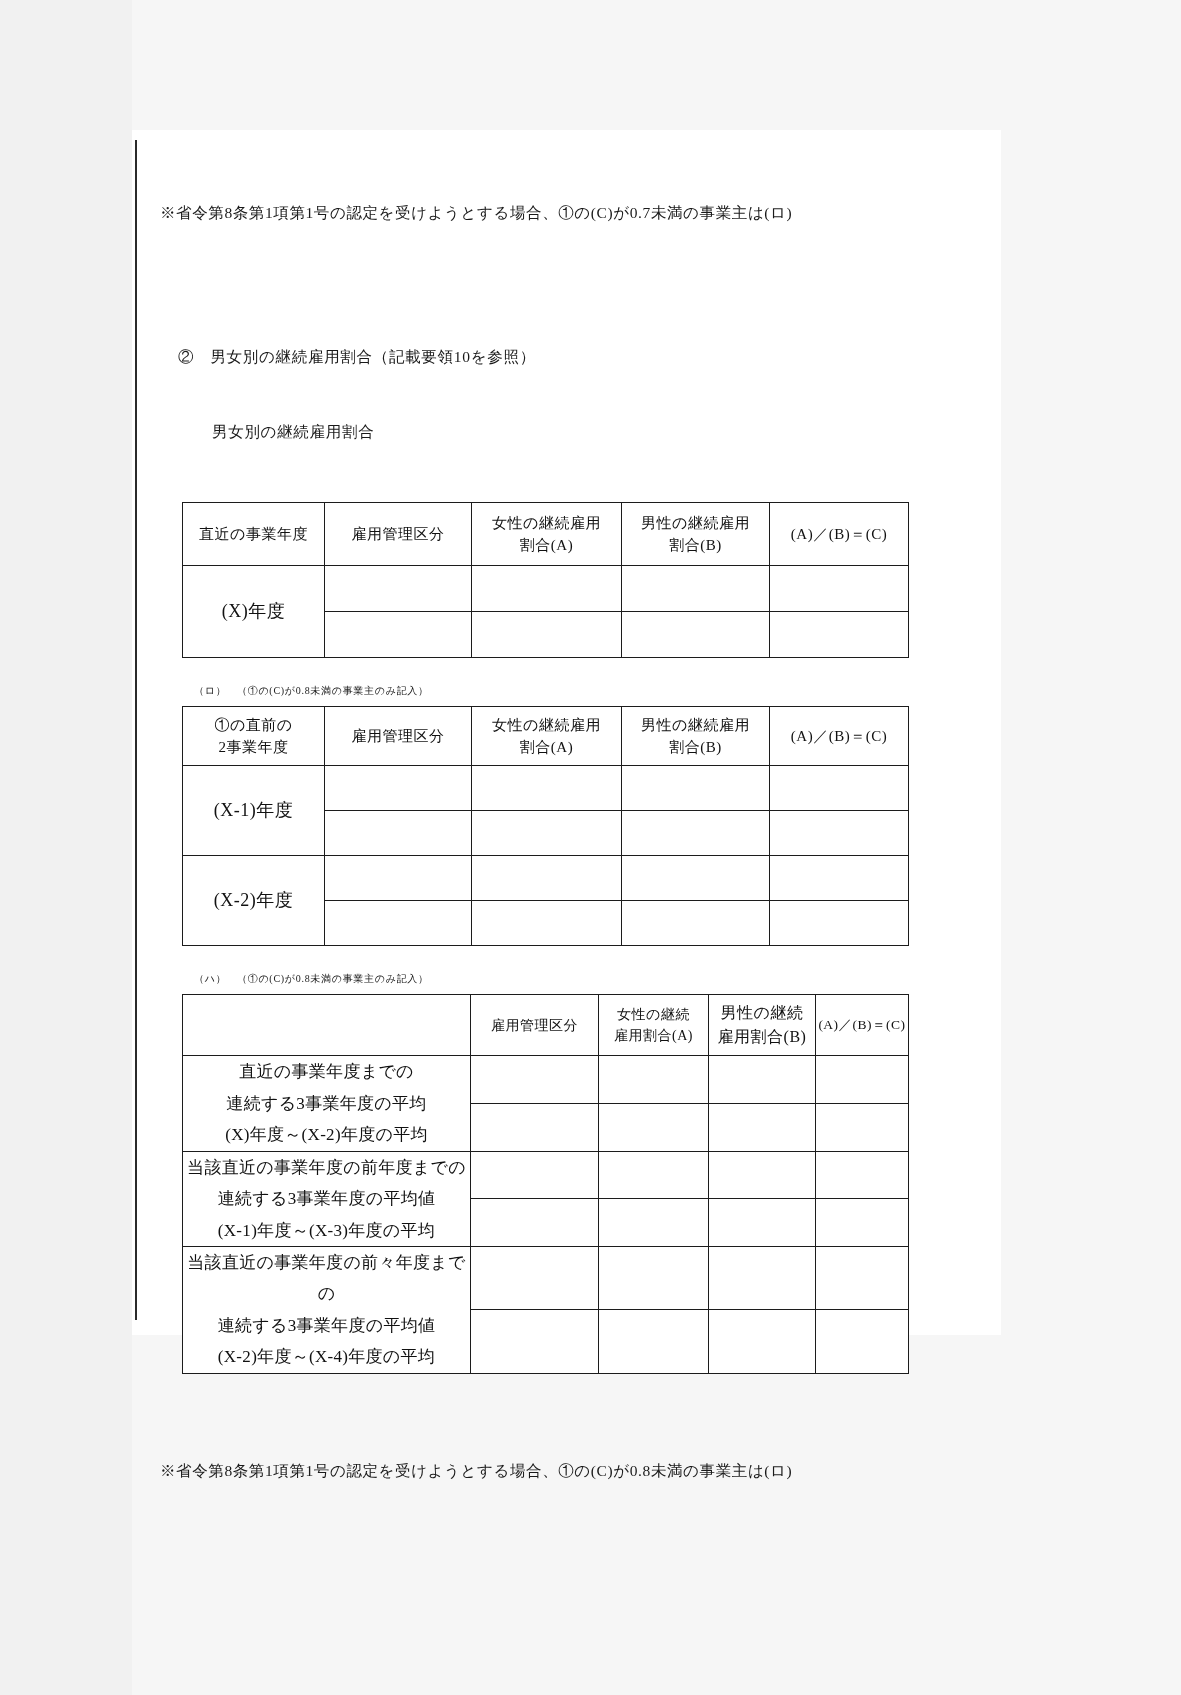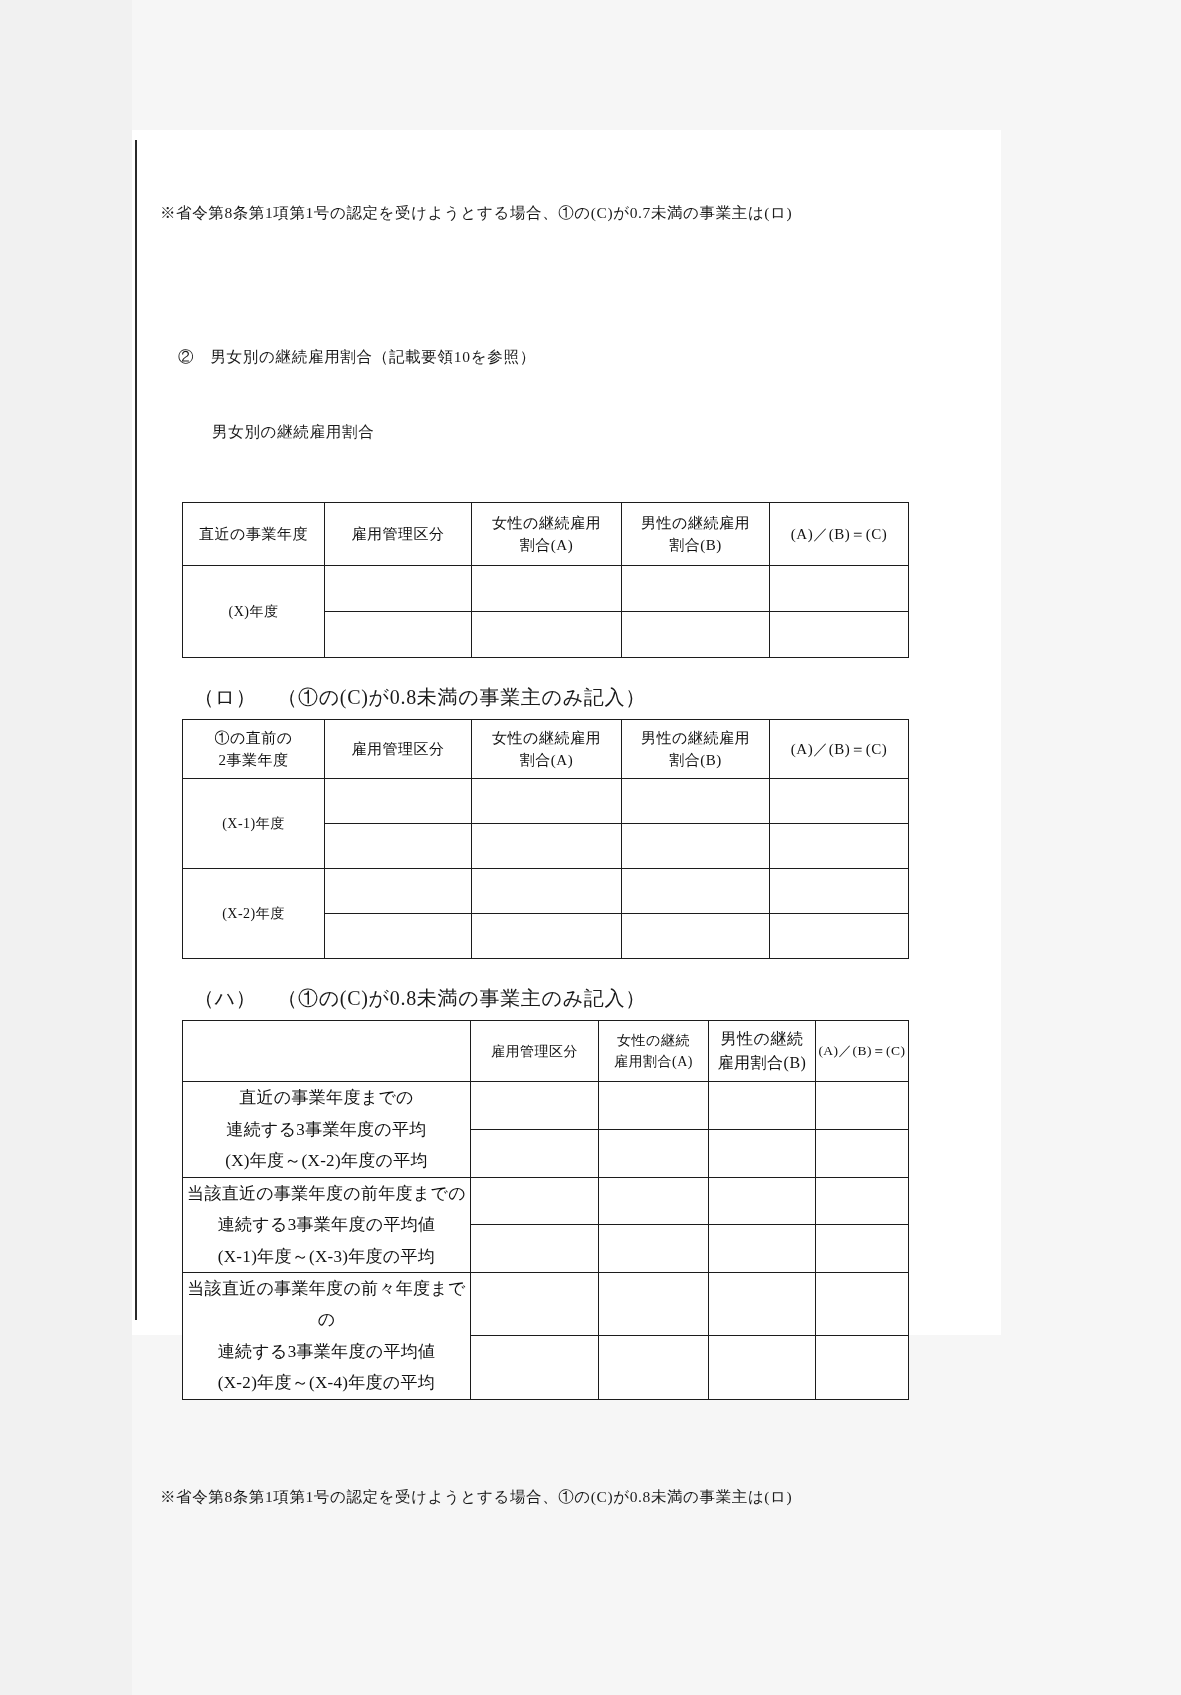--- a/index.html
+++ b/index.html
@@ -73,21 +73,21 @@
     line-height: 1.62;
     letter-spacing: 0.7px;
     white-space: pre;
   }
   .section-heading .ln { display: block; }
   .sub-a { padding-left: 18px; }
   .sub-b { padding-left: 36px; }
   .sub-c { padding-left: 52px; }
 
   .table-caption {
-    font-size: 20px;
+    font-size: 10px;
     letter-spacing: 0.7px;
     white-space: pre;
     padding-left: 34px;
   }
 
   
   table.form {
     border-collapse: collapse;
     table-layout: fixed;
     background: #ffffff;
@@ -99,21 +99,21 @@
     text-align: center;
     font-size: 14.5px;
     letter-spacing: 0.5px;
     line-height: 1.5;
     color: #111;
   }
   table.form td.hdr {
     font-size: 15px;
   }
   table.form td.lbl {
-    font-size: 14px;
+    font-size: 18px;
   }
   table.form td.small {
     font-size: 17px;
     letter-spacing: 0.3px;
     line-height: 1.85;
   }
   .cellline { display: block; }
   .blank { }
 
   .mt-sm { margin-top: 8px; }

